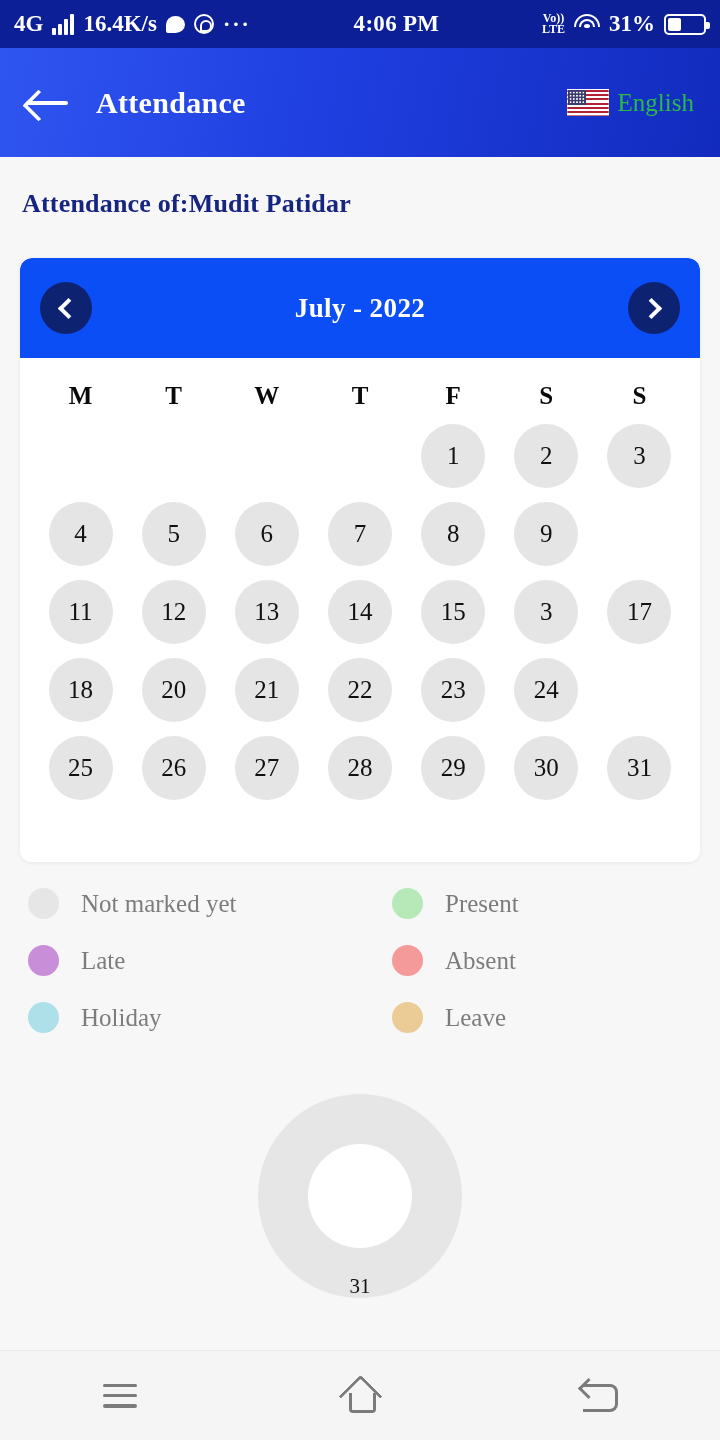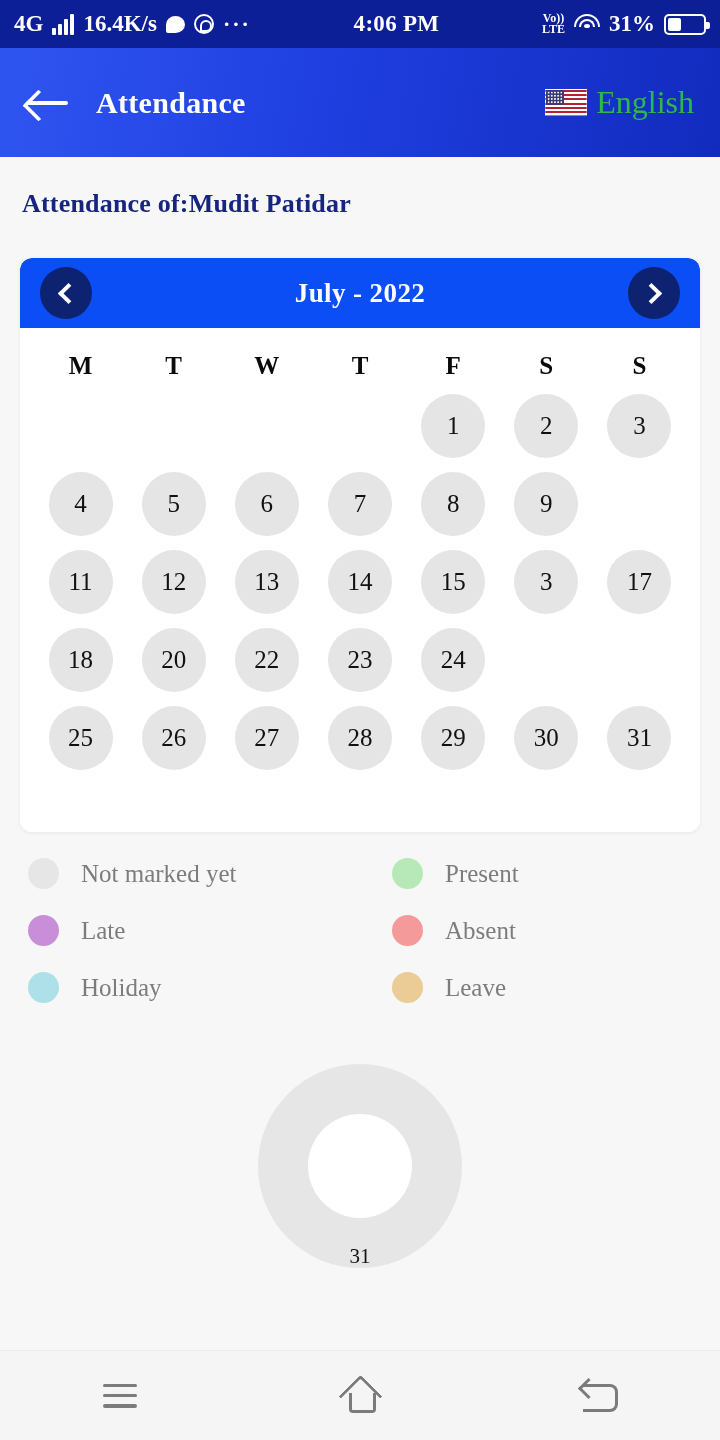--- a/index.html
+++ b/index.html
@@ -52,29 +52,29 @@
   .back-arrow::before { content:""; position:absolute; left:0; top:13px; width:42px; height:4px; background:#fff; border-radius:2px;}
   .back-arrow::after { content:""; position:absolute; left:1px; top:6px; width:19px; height:19px;
       border-left: 4px solid #fff; border-bottom: 4px solid #fff; transform: rotate(45deg); border-radius: 2px;}
   .app-title { color: #fff; font-size: 30px; font-weight: bold; letter-spacing: .3px; }
   .lang-wrap { margin-left: auto; display: flex; align-items: center; gap: 9px; }
   .flag { width: 42px; height: 27px; position: relative; overflow: hidden; border: 1px solid rgba(255,255,255,.35);
      background: repeating-linear-gradient(to bottom, #b22234 0 2.1px, #ffffff 2.1px 4.2px); }
   .flag::before { content:""; position:absolute; left:0; top:0; width:18px; height:15px; background:#3c3b6e; }
   .flag::after { content:""; position:absolute; left:1px; top:1px; width:16px; height:13px;
      background: radial-gradient(circle, #fff 0.7px, transparent 0.8px) 0 0 / 3.2px 3.2px; }
-  .lang-text { color: #2db84a; font-size: 32px; font-weight: 500; }
+  .lang-text { color: #2db84a; font-size: 25px; font-weight: 500; }
 
   
   .page-title { color: #16257f; font-size: 26px; font-weight: bold; padding: 32px 0 0 22px; letter-spacing: .2px; }
 
   
   .cal-card { margin: 39px 20px 0 20px; border-radius: 12px; background:#fff; overflow: hidden;
      box-shadow: 0 1px 4px rgba(0,0,0,.07); }
-  .cal-head { background:#0b4ef5; height: 70px; display:flex; align-items:center; justify-content:space-between;
+  .cal-head { background:#0b4ef5; height: 100px; display:flex; align-items:center; justify-content:space-between;
      padding: 0 20px; border-radius: 12px 12px 0 0;}
   .nav-circle { width: 52px; height: 52px; border-radius: 50%; background:#0d2270;
      display:flex; align-items:center; justify-content:center; cursor:pointer; }
   .chev { width: 15px; height: 15px; border-top: 4px solid #fff; border-right: 4px solid #fff; }
   .chev.left { transform: rotate(-135deg); margin-left: 5px; }
   .chev.right { transform: rotate(45deg); margin-right: 5px; }
   .cal-month { color:#fff; font-size: 27px; font-weight: bold; letter-spacing: .4px; }
   .cal-body { padding: 12px 14px 52px 14px; background:#fff; }
   .dow-row, .days-row { display: grid; grid-template-columns: repeat(7, 1fr); }
   .dow { text-align:center; font-size: 25px; font-weight: bold; color:#0a0a0a; padding: 12px 0 10px; }
@@ -252,20 +252,23 @@
             </div>
           </div>
           <div class="days-row">
             <div class="day-cell">
               <div class="day" style="background: rgb(229, 229, 229);">18</div>
             </div>
             <div class="day-cell">
               <div class="day" style="background: rgb(229, 229, 229);">20</div>
             </div>
             <div class="day-cell">
+              <div class="day" style="background: rgb(229, 229, 229);">21</div>
+            </div>
+            <div class="day-cell">
               <div class="day" style="background: rgb(229, 229, 229);">22</div>
             </div>
             <div class="day-cell">
               <div class="day" style="background: rgb(229, 229, 229); text-align: center;">23</div>
             </div>
             <div class="day-cell">
               <div class="day" style="background: rgb(229, 229, 229);">24</div>
             </div>
           </div>
           <div class="days-row">

